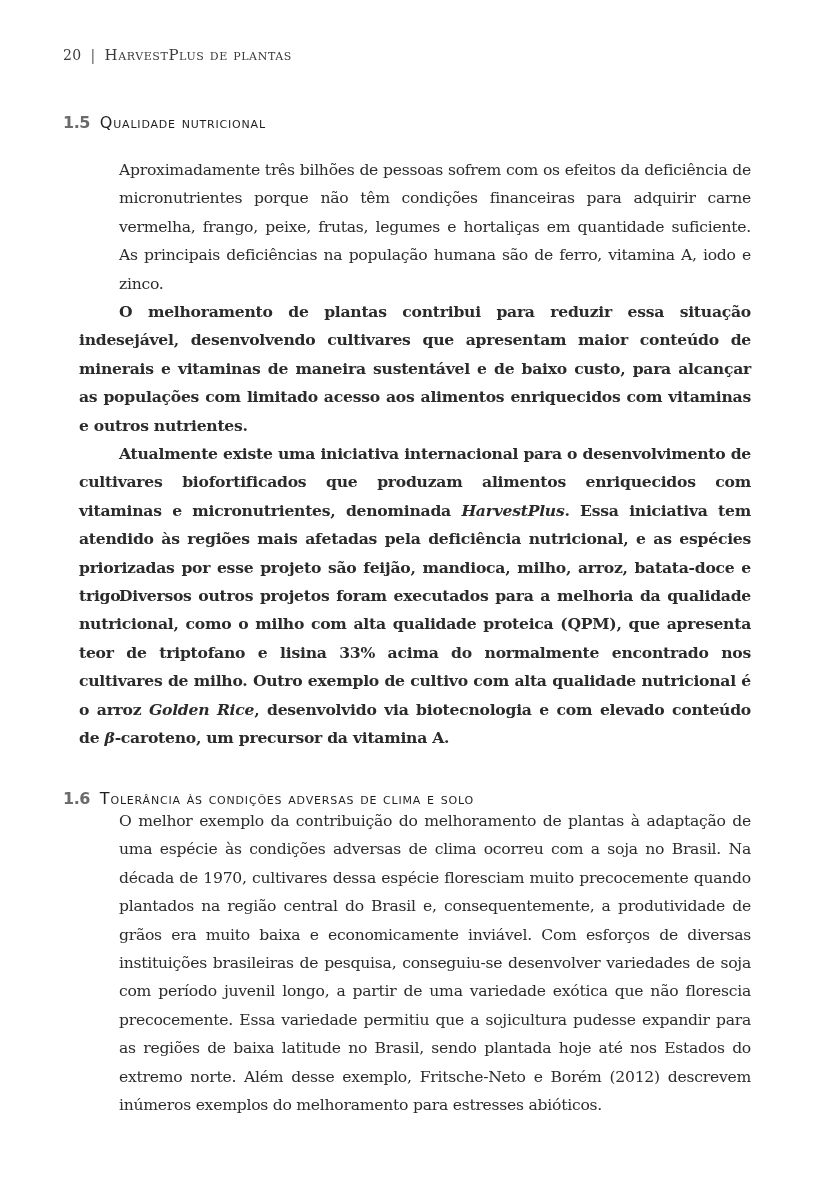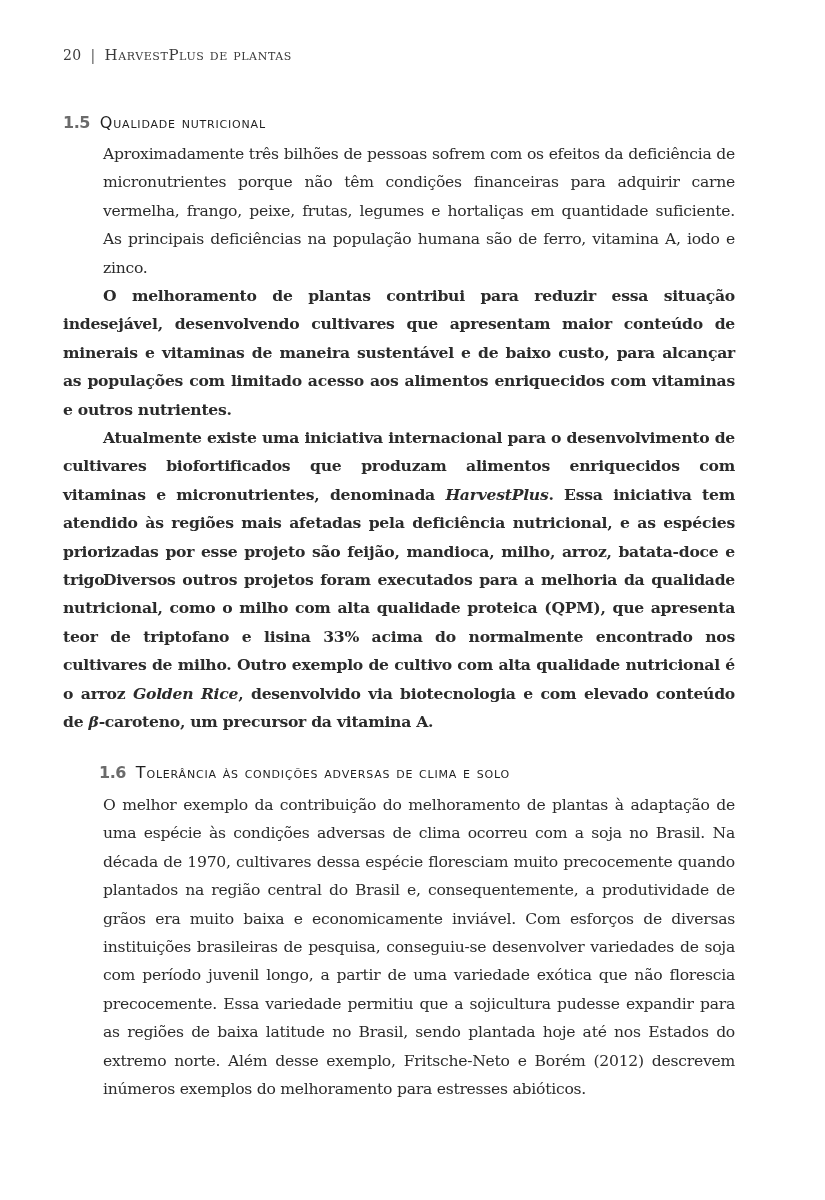--- a/index.html
+++ b/index.html
@@ -14,21 +14,21 @@
   .section-heading {
     position: absolute; left: 63px;
     font-family: "DejaVu Sans", sans-serif; font-size: 16px; color: #1f1f1f;
     white-space: nowrap;
   }
   .section-heading .num { font-weight: bold; color: #6b6b6b; margin-right: 10px; letter-spacing: -0.5px; }
   .section-heading .htitle { font-variant: small-caps; letter-spacing: 0.8px; }
   .para {
     position: absolute;
     font-family: "DejaVu Serif", serif; font-size: 15.6px; line-height: 28.4px;
-    text-align: justify; color: #2b2b2b; margin: 0;
+    text-align: justify; color: #2b2b2b; margin: 16px;
     letter-spacing: -0.25px;
   }
   .para.indented-block { left: 103px; width: 632px; }
   .para.full { left: 63px; width: 672px; text-indent: 40px; font-weight: bold; }
   .para .it { font-style: italic; }
 </style>
 </head>
 <body>
 
 <div class="running-head">
@@ -40,17 +40,17 @@
 </div>
 
 <p class="para indented-block" style="top:140px;"><span>Aproximadamente três bilhões de pessoas sofrem com os efeitos da deficiência de micronutrientes porque não têm condições financeiras para adquirir carne vermelha, frango, peixe, frutas, legumes e hortaliças em quantidade suficiente. As principais deficiências na população humana são de ferro, vitamina A, iodo e zinco.</span></p>
 
 <p class="para full" style="top:282px;"><span>O melhoramento de plantas contribui para reduzir essa situação indesejável, desenvolvendo cultivares que apresentam maior conteúdo de minerais e vitaminas de maneira sustentável e de baixo custo, para alcançar as populações com limitado acesso aos alimentos enriquecidos com vitaminas e outros nutrientes.</span></p>
 
 <p class="para full" style="top:424px;"><span>Atualmente existe uma iniciativa internacional para o desenvolvimento de cultivares biofortificados que produzam alimentos enriquecidos com vitaminas e micronutrientes, denominada </span><span class="it">HarvestPlus</span><span>. Essa iniciativa tem atendido às regiões mais afetadas pela deficiência nutricional, e as espécies priorizadas por esse projeto são feijão, mandioca, milho, arroz, batata-doce e trigo.</span></p>
 
 <p class="para full" style="top:566px;"><span>Diversos outros projetos foram executados para a melhoria da qualidade nutricional, como o milho com alta qualidade proteica (QPM), que apresenta teor de triptofano e lisina 33% acima do normalmente encontrado nos cultivares de milho. Outro exemplo de cultivo com alta qualidade nutricional é o arroz </span><span class="it">Golden Rice</span><span>, desenvolvido via biotecnologia e com elevado conteúdo de </span><span class="it">β</span><span>-caroteno, um precursor da vitamina A.</span></p>
 
-<div class="section-heading" style="top:763px;margin-left:36px;">
+<div class="section-heading" style="top:789px;">
   <span class="num">1.6</span><span class="htitle">Tolerância às condições adversas de clima e solo</span>
 </div>
 
 <p class="para indented-block" style="top:791px;"><span>O melhor exemplo da contribuição do melhoramento de plantas à adaptação de uma espécie às condições adversas de clima ocorreu com a soja no Brasil. Na década de 1970, cultivares dessa espécie floresciam muito precocemente quando plantados na região central do Brasil e, consequentemente, a produtividade de grãos era muito baixa e economicamente inviável. Com esforços de diversas instituições brasileiras de pesquisa, conseguiu-se desenvolver variedades de soja com período juvenil longo, a partir de uma variedade exótica que não florescia precocemente. Essa variedade permitiu que a sojicultura pudesse expandir para as regiões de baixa latitude no Brasil, sendo plantada hoje até nos Estados do extremo norte. Além desse exemplo, Fritsche-Neto e Borém (2012) descrevem inúmeros exemplos do melhoramento para estresses abióticos.</span></p>
 
 </body></html>

